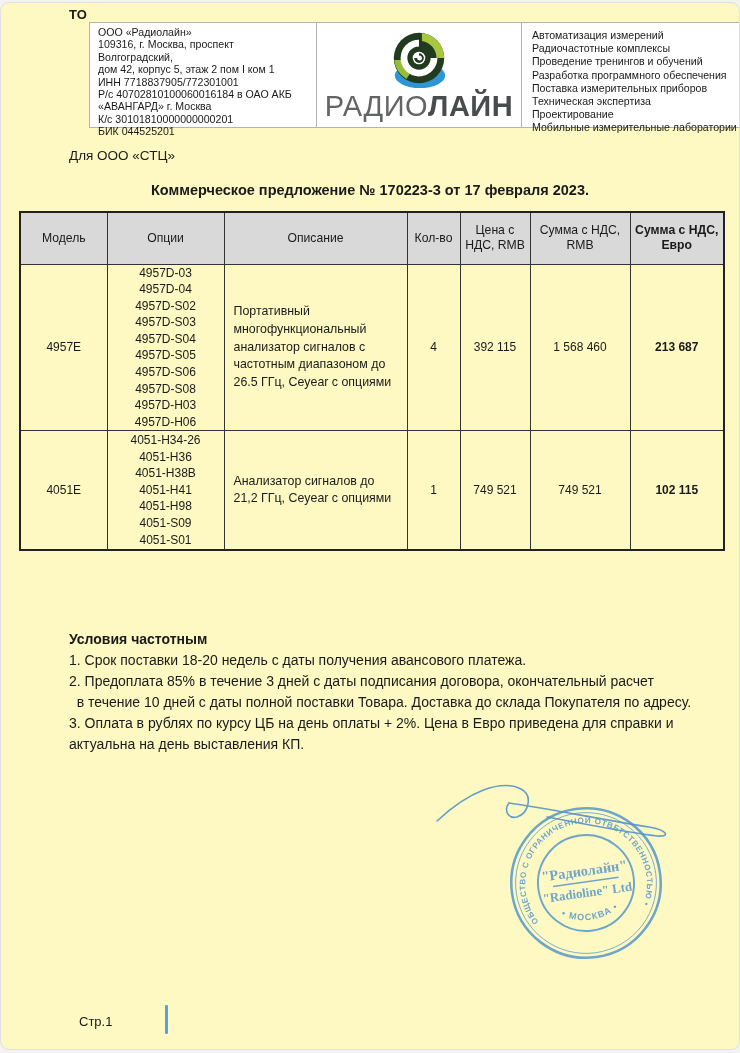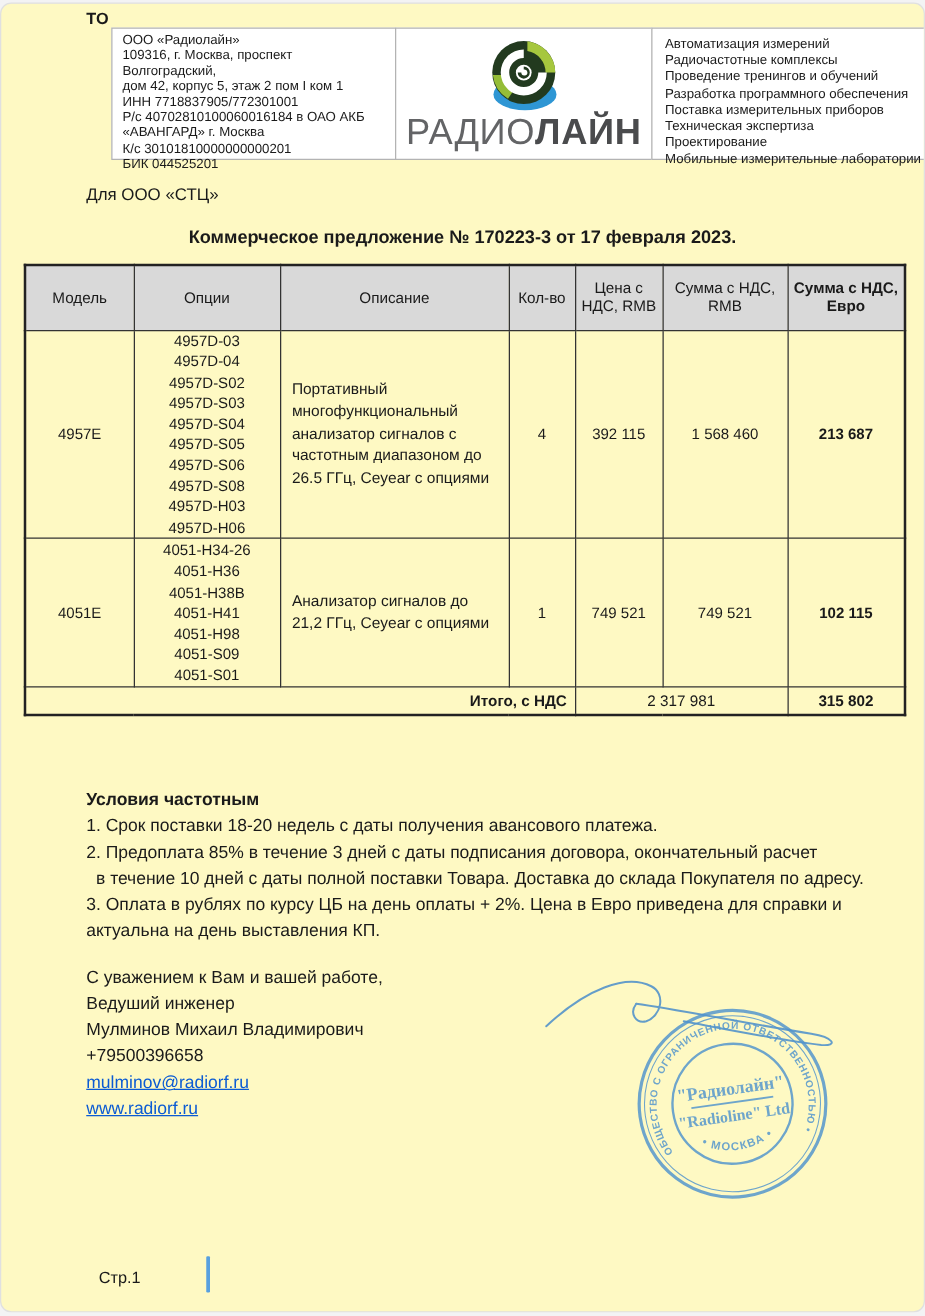--- a/index.html
+++ b/index.html
@@ -143,45 +143,32 @@
 4051-H41
 4051-H98
 4051-S09
 4051-S01</td>
         <td class="desc">Анализатор сигналов до 21,2 ГГц, Ceyear с опциями</td>
         <td>1</td>
         <td>749 521</td>
         <td>749 521</td>
         <td class="eur">102 115</td>
       </tr>
-      <tr class="total">
-        <td class="total-label" colspan="4">Итого, с НДС</td>
-        <td colspan="2">2 317 981</td>
-        <td class="eur">315 802</td>
-      </tr>
     </tbody>
   </table>
 
   <div class="terms">
     <div class="head">Условия частотным</div>
     <div class="body">1. Срок поставки 18-20 недель с даты получения авансового платежа.
 2. Предоплата 85% в течение 3 дней с даты подписания договора, окончательный расчет
   в течение 10 дней с даты полной поставки Товара. Доставка до склада Покупателя по адресу.
 3. Оплата в рублях по курсу ЦБ на день оплаты + 2%. Цена в Евро приведена для справки и
 актуальна на день выставления КП.</div>
   </div>
 
-  <div class="sig">
-    <div class="lines">С уважением к Вам и вашей работе,
-Ведуший инженер
-Мулминов Михаил Владимирович
-+79500396658</div>
-    <a href="#">mulminov@radiorf.ru</a>
-    <a href="#">www.radiorf.ru</a>
-  </div>
 
   <svg class="squiggle" width="255" height="110" viewBox="0 0 255 110">
     <g fill="none" stroke="#4a8ecb" stroke-width="1.6" opacity="0.85" stroke-linecap="round">
       <path d="M8 48 C 40 18, 72 6, 92 16 C 104 22, 100 40, 88 44 C 80 46, 74 38, 80 30"></path>
       <path d="M80 30 C 110 34, 170 46, 220 54 C 238 57, 242 64, 228 63 C 200 60, 150 50, 118 44"></path>
     </g>
   </svg>
 
   <div class="stamp-wrap">
     <svg class="stamp-svg" width="160" height="160" viewBox="0 0 150 150">

